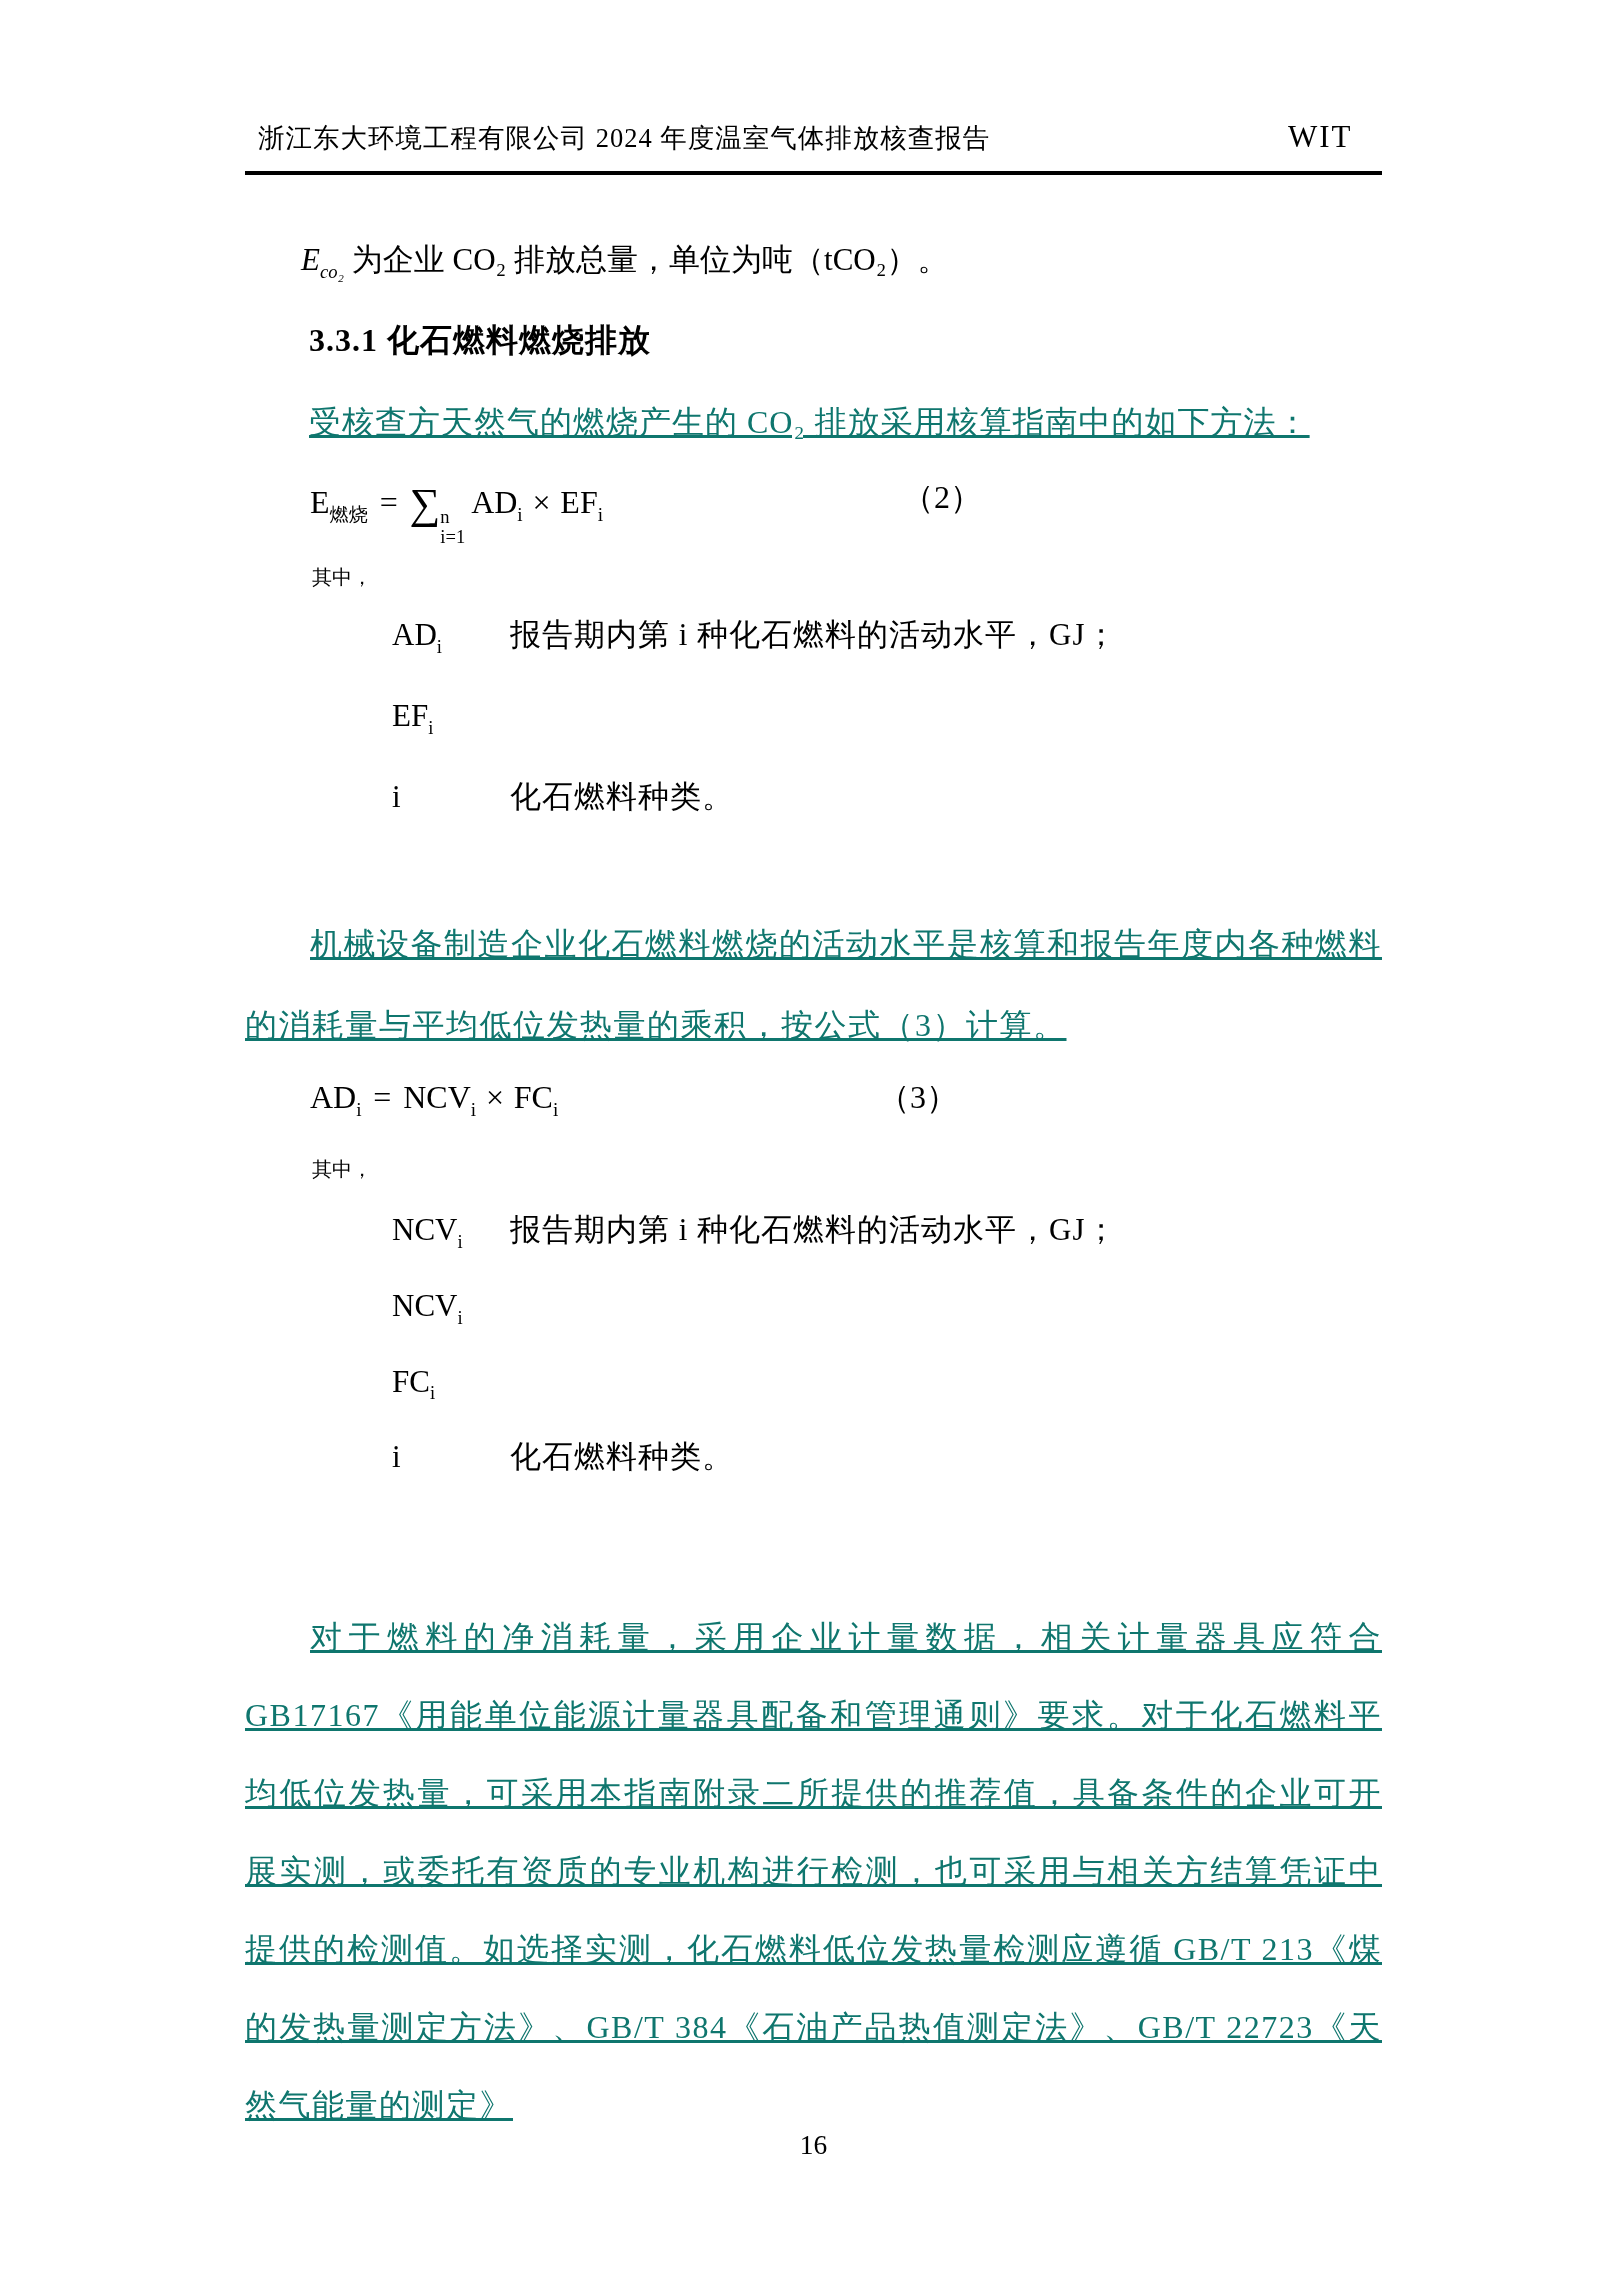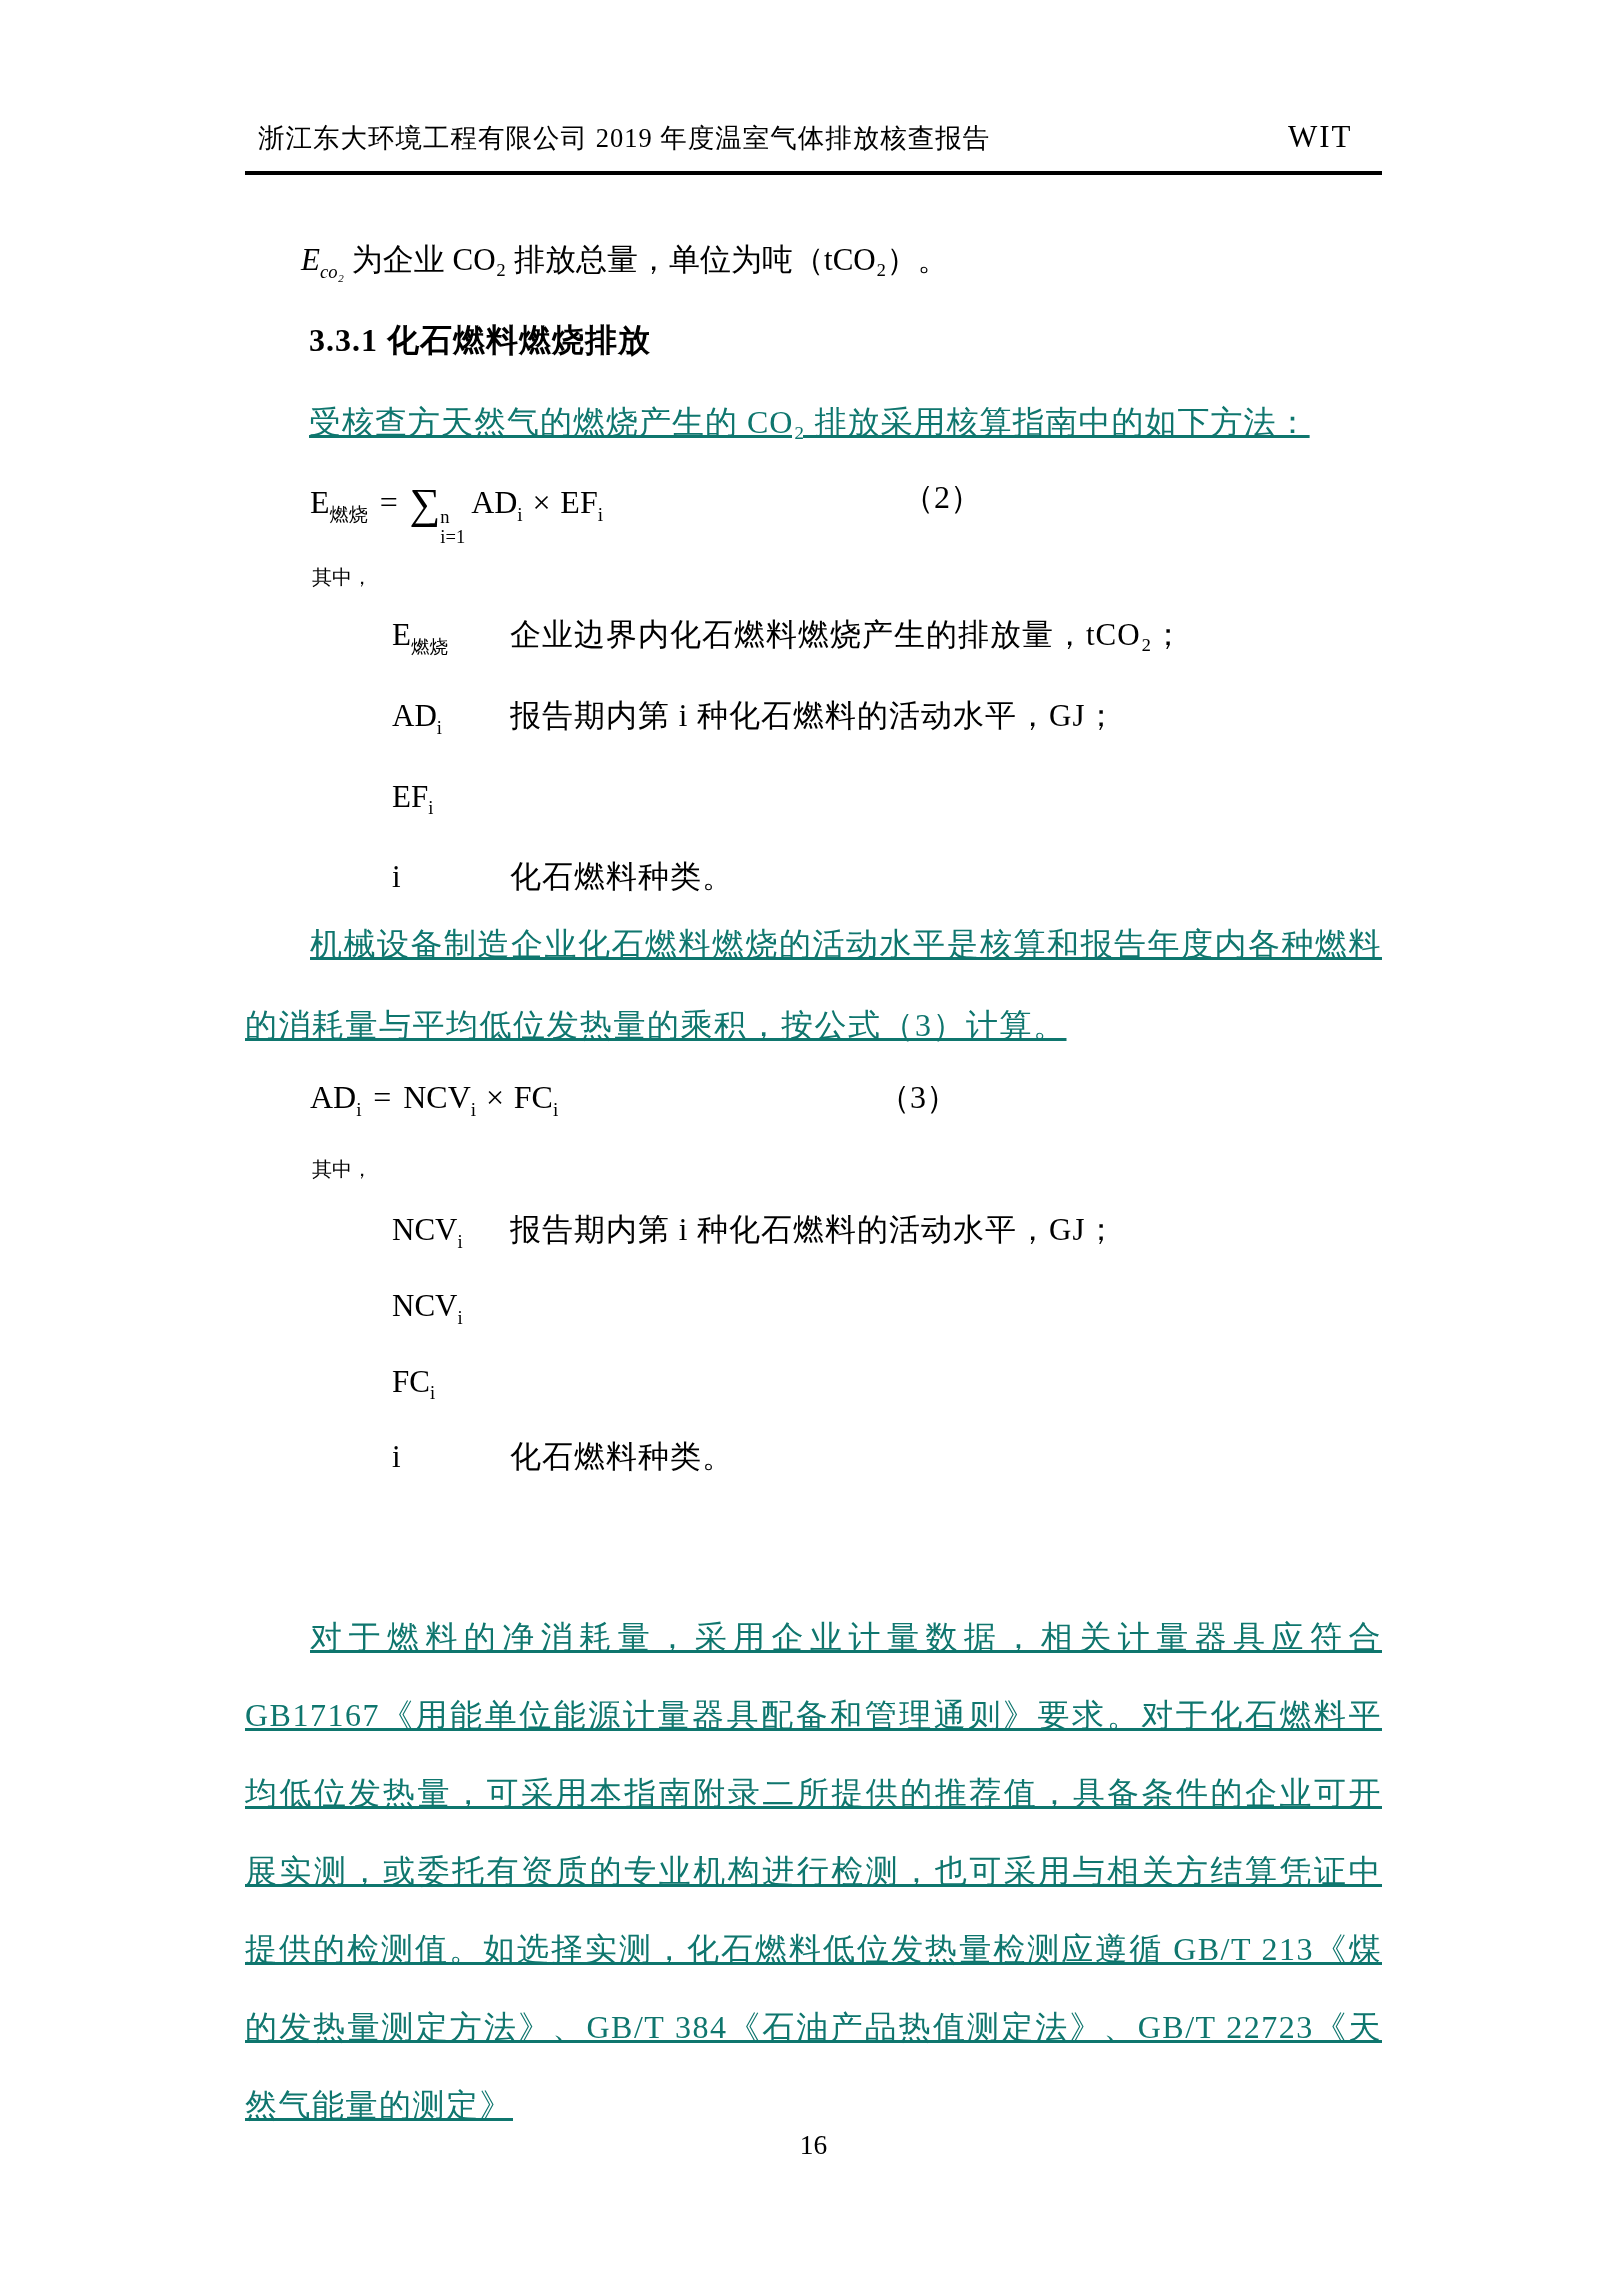--- a/index.html
+++ b/index.html
@@ -68,21 +68,21 @@
   .def-row { display: flex; align-items: flex-start; }
   .def-sym { margin-left: 147px; width: 118px; flex: 0 0 118px; white-space: nowrap; }
   .def-desc { flex: 1 1 auto; text-align: justify; letter-spacing: 1px; }
 
   
   .page-number { left: 245px; top: 2129px; width: 1137px; text-align: center; font-size: 27.4px; line-height: 1.2; }
 </style>
 </head>
 <body>
 
-<div class="abs header-left">浙江东大环境工程有限公司 2019 年度温室气体排放核查报告</div>
+<div class="abs header-left">浙江东大环境工程有限公司 2024 年度温室气体排放核查报告</div>
 <div class="abs header-right">WIT</div>
 <div class="abs header-rule"></div>
 
 <div class="abs intro-line">
   <span class="italic">E</span><span class="f-sub italic">co₂</span><span> 为企业 CO₂ 排放总量，单位为吨（tCO₂）。</span>
 </div>
 
 <div class="abs section-heading">3.3.1 化石燃料燃烧排放</div>
 
 <div class="abs para para-method">受核查方天然气的燃烧产生的 CO₂ 排放采用核算指南中的如下方法：</div>
@@ -91,24 +91,20 @@
   <span>E</span><span class="f-sub">燃烧</span><span class="f-eq">=</span><span class="f-sum">∑</span><span class="f-sumlim">
       <span>n</span>
       <span>i=1</span>
     </span><span>AD</span><span class="f-sub">i</span><span class="f-times">×</span><span>EF</span><span class="f-sub">i</span>
   <span class="f-label">（2）</span>
 </div>
 
 <div class="abs among among-1">其中，</div>
 
 <div class="abs defs defs-1">
-  <div class="def-row">
-    <span class="def-sym"><span>E</span><span class="f-sub">燃烧</span></span>
-    <span class="def-desc">企业边界内化石燃料燃烧产生的排放量，tCO₂；</span>
-  </div>
   <div class="def-row">
     <span class="def-sym"><span>AD</span><span class="f-sub">i</span></span>
     <span class="def-desc">报告期内第 i 种化石燃料的活动水平，GJ；</span>
   </div>
   <div class="def-row">
     <span class="def-sym"><span>EF</span><span class="f-sub">i</span></span>
   </div>
   <div class="def-row">
     <span class="def-sym"><span>i</span><span class="f-sub"></span></span>
     <span class="def-desc">化石燃料种类。</span>

